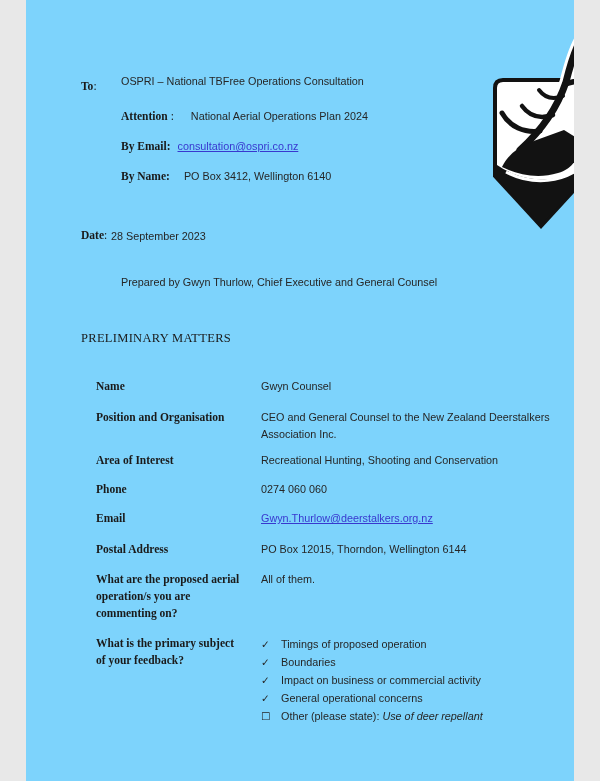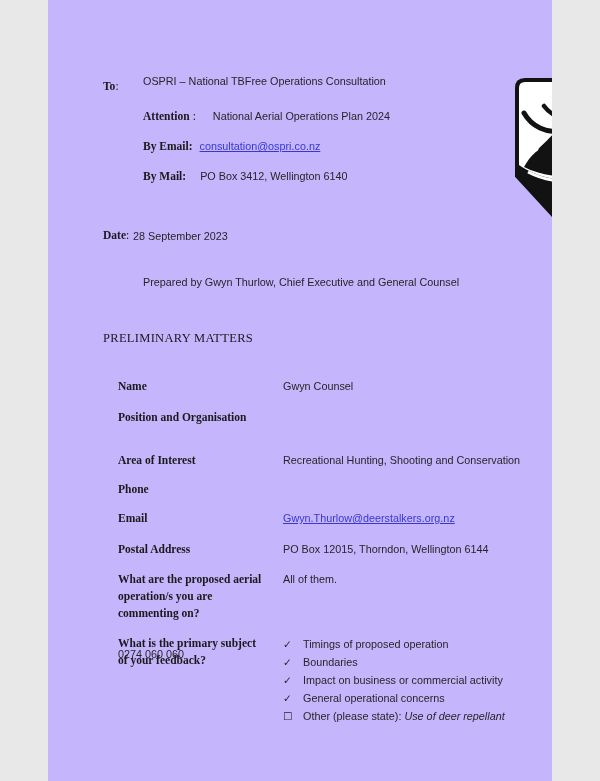--- a/index.html
+++ b/index.html
@@ -1,20 +1,20 @@
 <!DOCTYPE html>
 <html><head>
 <meta charset="utf-8">
 <style>
   html,body{margin:0;padding:0;background:#e8e8e8;}
   .page{
     position:relative;
-    width:504px;height:781px;
+    width:548px;height:781px;
     margin:0 auto;
-    background:#c4b5fd;
+    background:#7dd3fc;
     font-family:"Liberation Sans","DejaVu Sans",sans-serif;
     font-size:10.8px;
     color:#262626;
     overflow:hidden;
   }
   .abs{position:absolute;}
   .lbl{
     font-family:"Liberation Serif","DejaVu Serif",serif;
     font-weight:700;
     color:#1a1a1a;
@@ -83,48 +83,49 @@
     <span class="colon">:</span>
     <span style="margin-left:14px;">National Aerial Operations Plan 2024</span>
   </div>
 
   <div class="abs" style="left:95px;top:140px;">
     <span class="lbl">By Email:</span>
     <a href="#" class="doclink" style="margin-left:4px;">consultation@ospri.co.nz</a>
   </div>
 
   <div class="abs" style="left:95px;top:170px;">
-    <span class="lbl">By Mail:</span>
+    <span class="lbl">By Name:</span>
     <span style="margin-left:11px;">PO Box 3412, Wellington 6140</span>
   </div>
 
   <div class="abs" style="left:55px;top:229px;">
     <span class="lbl">Date</span><span class="colon">:</span>
   </div>
   <div class="abs" style="left:85px;top:230px;">28 September 2023</div>
 
   <div class="abs" style="left:95px;top:276px;">Prepared by Gwyn Thurlow, Chief Executive and General Counsel</div>
 
   <div class="abs heading" style="left:55px;top:331px;">PRELIMINARY MATTERS</div>
 
   <div class="row" style="top:378px;">
     <div class="rlabel lbl">Name</div>
     <div class="rvalue">Gwyn Counsel</div>
   </div>
 
   <div class="row" style="top:409px;">
     <div class="rlabel lbl">Position and Organisation</div>
+    <div class="rvalue">CEO and General Counsel to the New Zealand Deerstalkers Association Inc.</div>
   </div>
 
   <div class="row" style="top:452px;">
     <div class="rlabel lbl">Area of Interest</div>
     <div class="rvalue">Recreational Hunting, Shooting and Conservation</div>
   </div>
 
-  <div class="row" style="top:481px;flex-direction:column;">
+  <div class="row" style="top:481px;">
     <div class="rlabel lbl">Phone</div>
     <div class="rvalue">0274 060 060</div>
   </div>
 
   <div class="row" style="top:510px;">
     <div class="rlabel lbl">Email</div>
     <div class="rvalue"><a href="#" class="doclink">Gwyn.Thurlow@deerstalkers.org.nz</a></div>
   </div>
 
   <div class="row" style="top:541px;">

